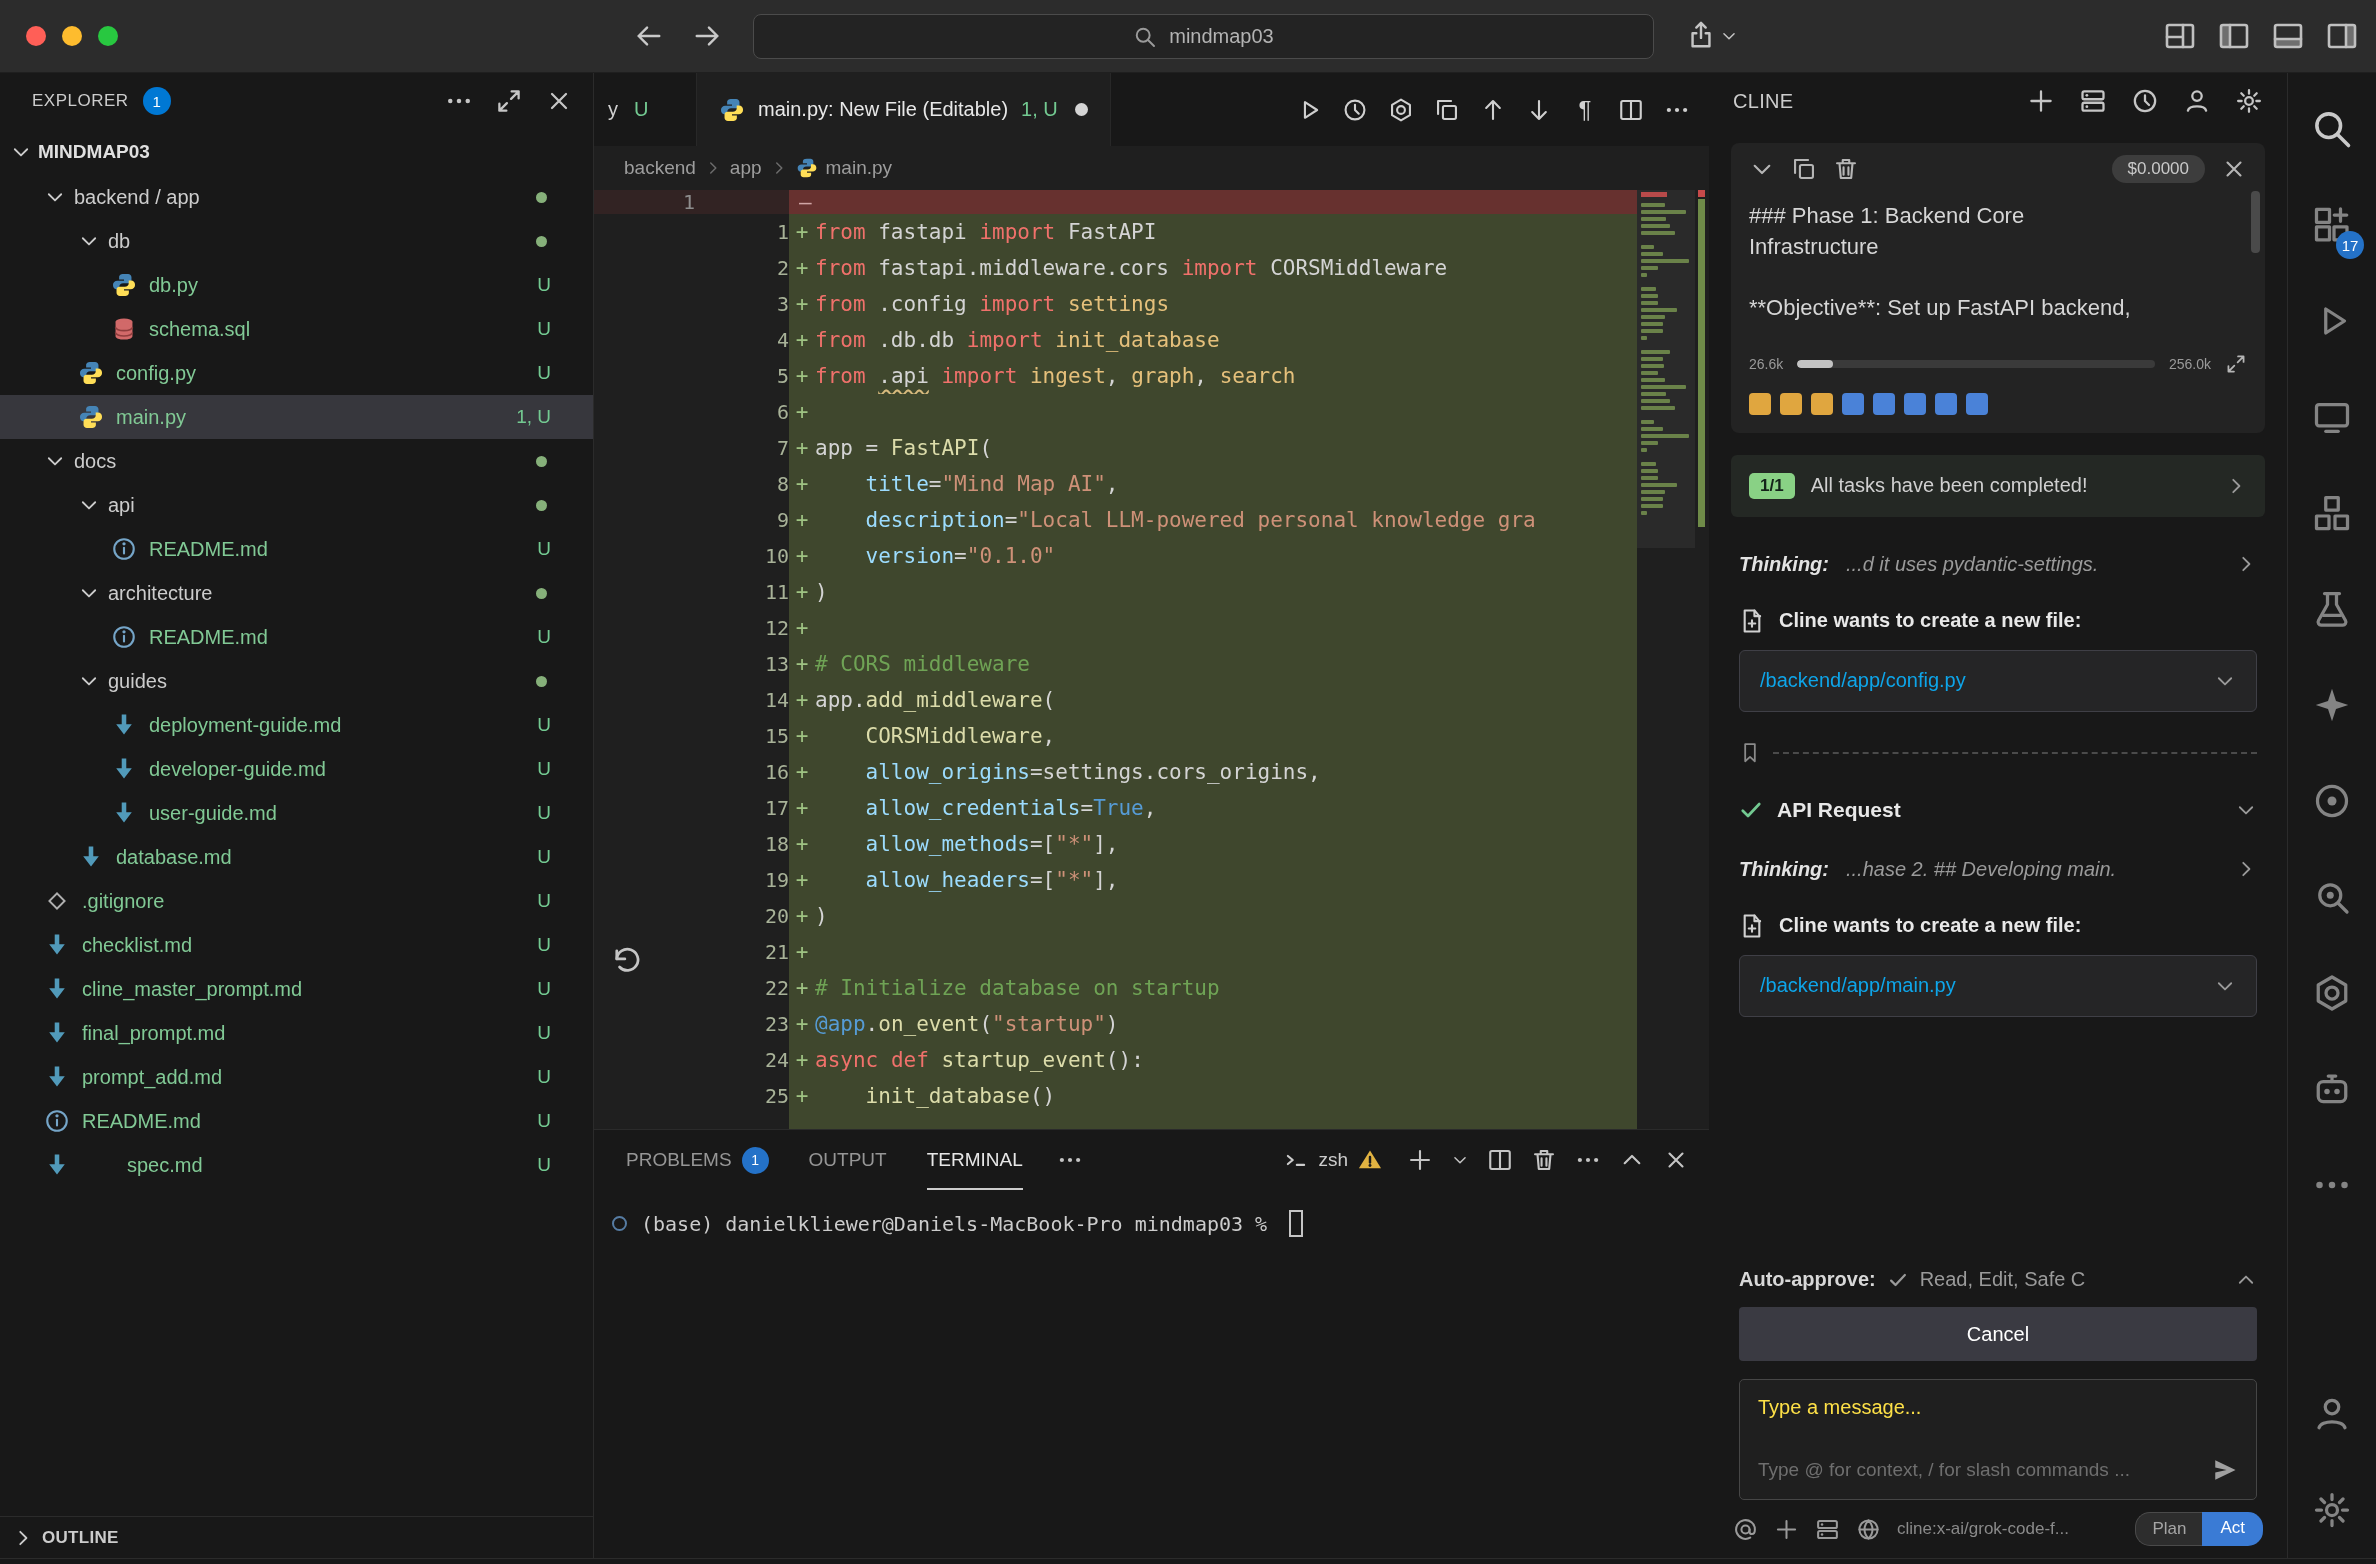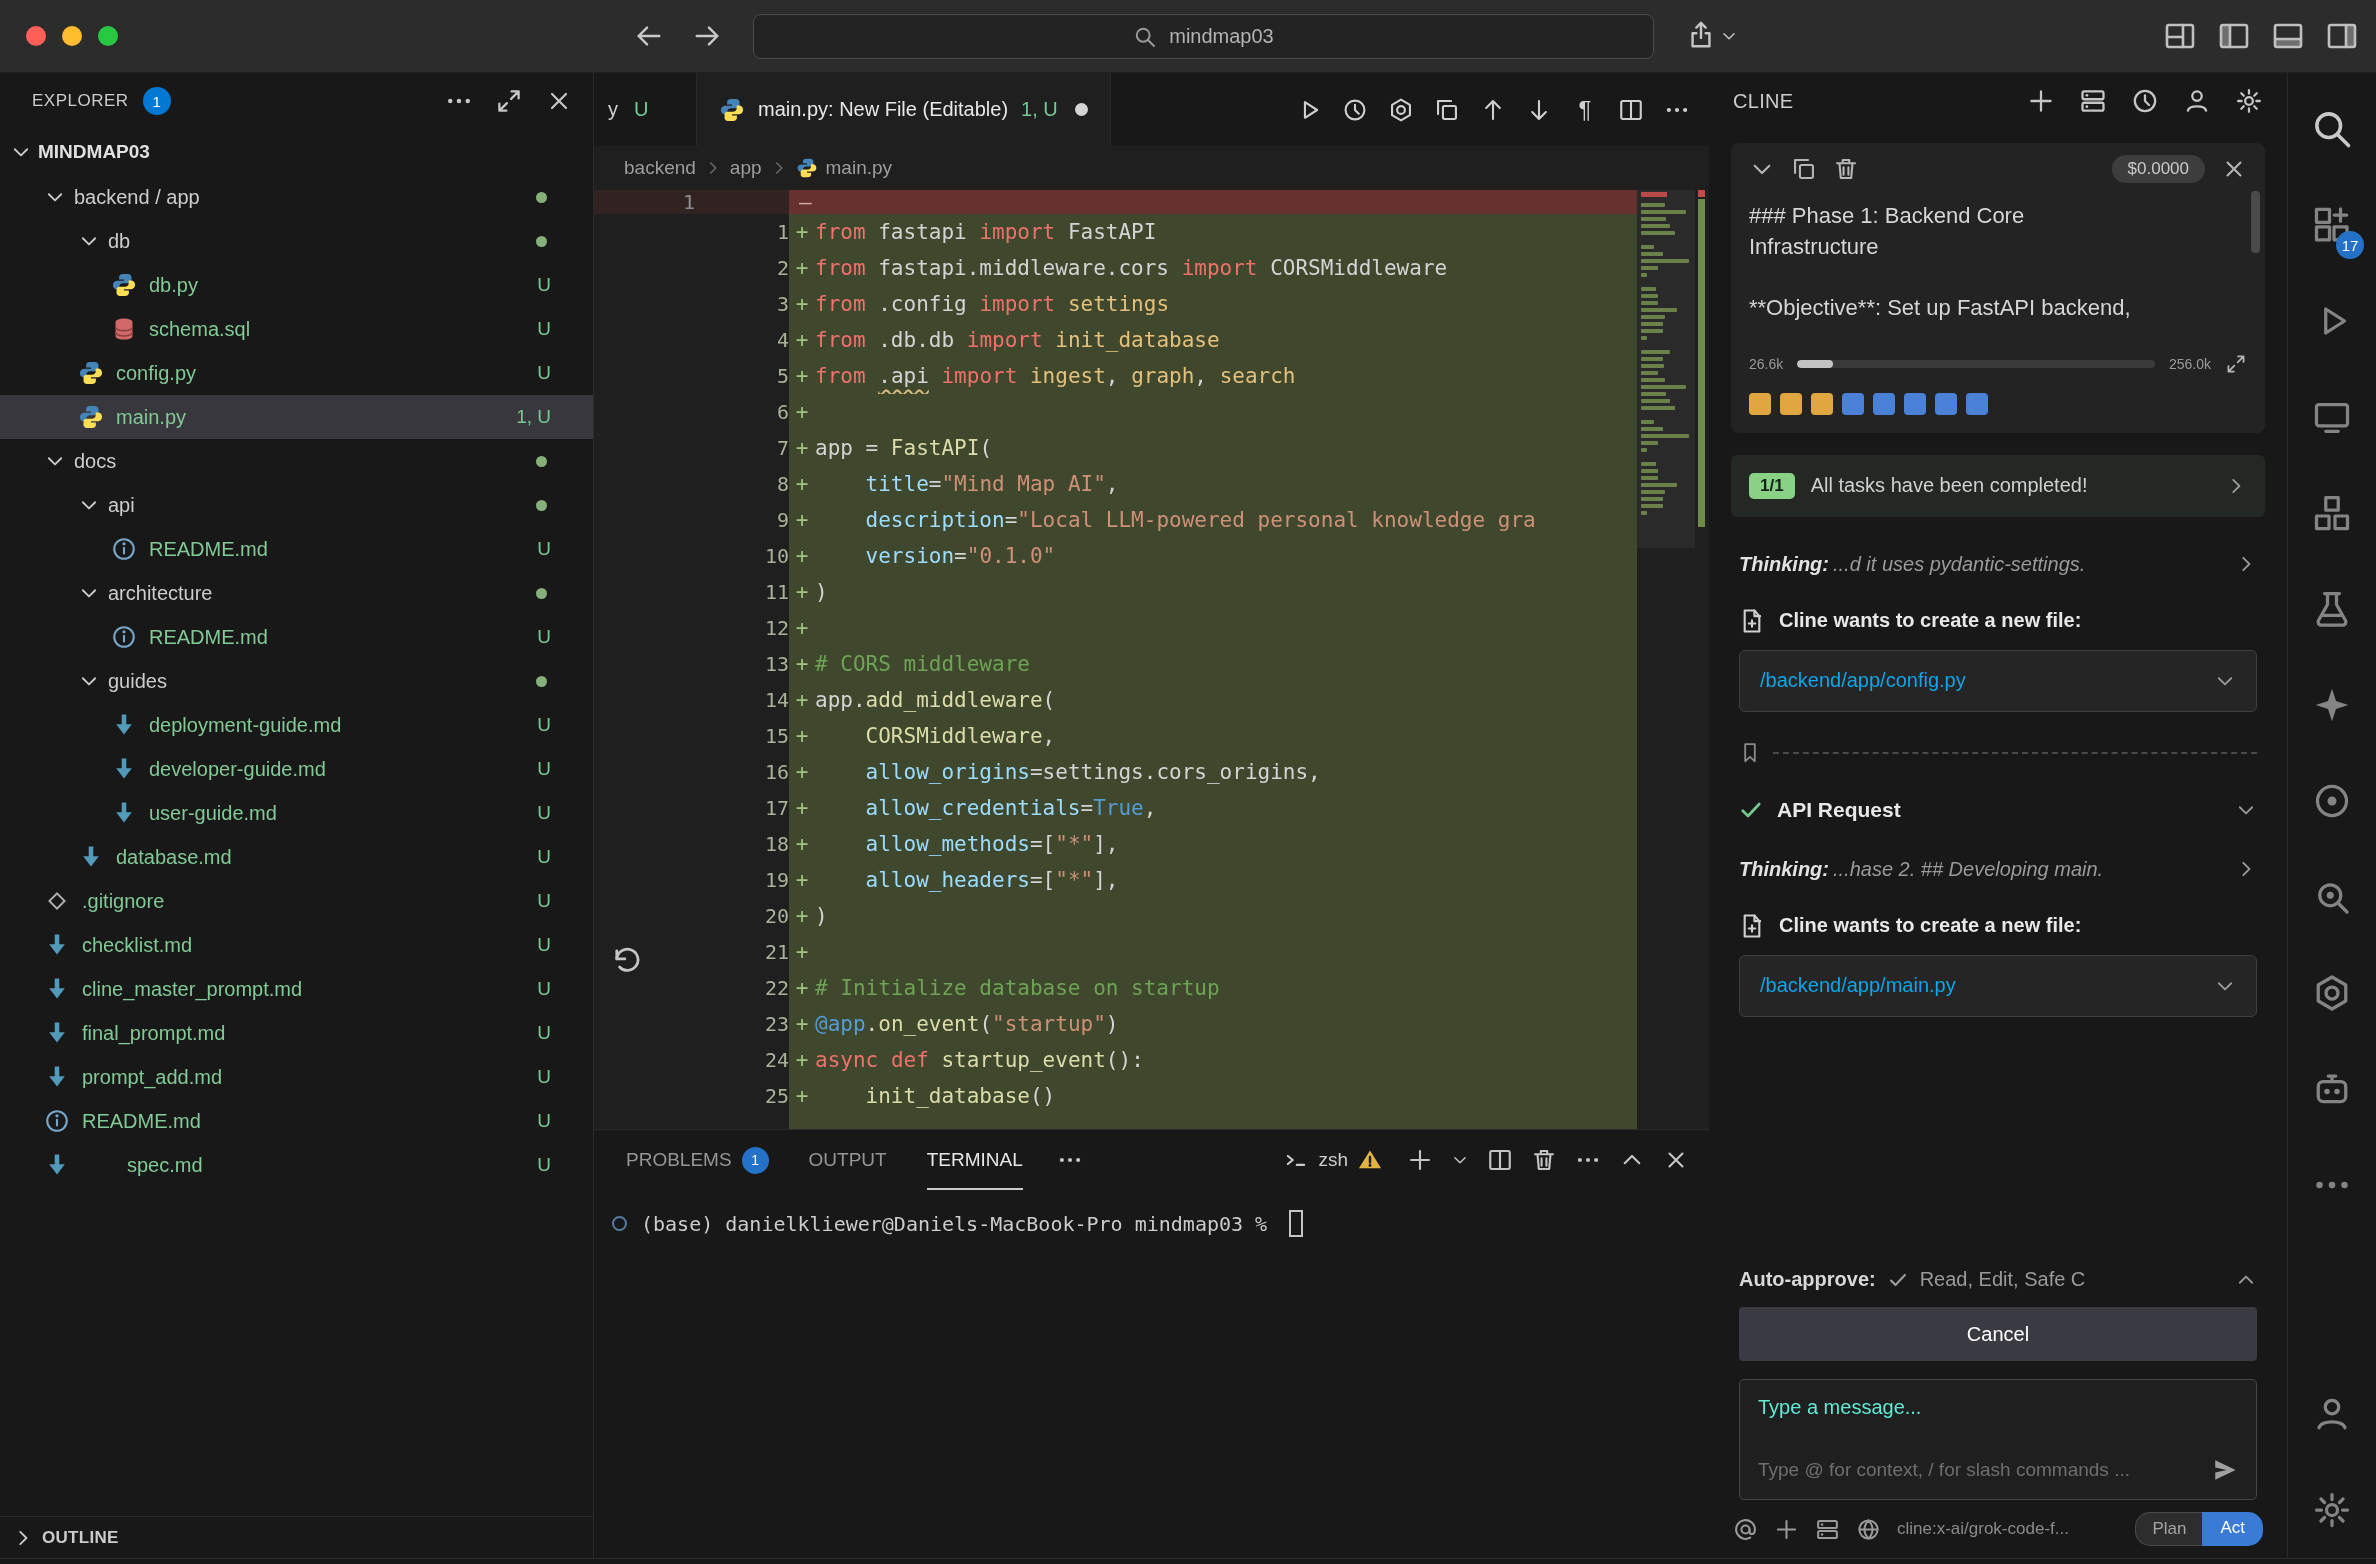--- a/index.html
+++ b/index.html
@@ -111,38 +111,38 @@
 .ctx-row{margin-top:32px;display:flex;align-items:center;gap:14px;color:#9a9a9a;font-size:14px}
 .ctx-track{flex:1;height:8px;background:#3a3a3a;border-radius:4px;overflow:hidden}
 .ctx-fill{height:100%;background:#c3c3c3;border-radius:4px}
 .ctx-ic{width:22px;height:22px;color:#b5b5b5}
 .squares{margin-top:18px;display:flex;gap:9px}
 .sq{width:22px;height:22px;border-radius:4px;cursor:pointer}
 .banner{margin:22px 22px 0;background:#242824;border-radius:6px;height:62px;display:flex;align-items:center;gap:16px;padding:0 18px;flex:none;cursor:pointer}
 .done-badge{background:#89d185;color:#14231a;font-weight:bold;font-size:17px;padding:3px 11px;border-radius:5px}
 .banner-text{color:#d0d0d0}
 .chev-r{margin-left:auto;color:#9a9a9a;width:22px;height:22px}
-.think{margin:36px 30px 0;display:flex;align-items:center;gap:4px;flex:none}
+.think{margin:36px 30px 0;display:flex;align-items:center;gap:17px;flex:none}
 .think-label{font-style:italic;font-weight:bold;color:#e3e3e3}
 .think-val{font-style:italic;color:#9a9a9a;white-space:nowrap;overflow:hidden;flex:1}
 .create{margin:32px 30px 0;display:flex;align-items:center;gap:14px;font-weight:bold;color:#e8e8e8;flex:none}
 .cf-ic{width:26px;height:26px;color:#d0d0d0}
 .filebox{margin:16px 30px 0;height:62px;border:1px solid #3f3f46;background:#252526;border-radius:6px;display:flex;align-items:center;padding:0 20px;color:#0ea5e9;flex:none;cursor:pointer}
 .sep{margin:30px 30px 0;display:flex;align-items:center;gap:12px;color:#8a8a8a;flex:none}
 .sep-ic{width:22px;height:22px}
 .sep-line{flex:1;border-top:2px dashed #4a4a4a}
 .api{margin:34px 30px 0;display:flex;align-items:center;gap:14px;font-weight:bold;color:#e8e8e8;font-size:21px;flex:none}
 .check-ic{width:24px;height:24px;color:#73c991}
 .spacer{flex:1}
 .auto{margin:0 30px;display:flex;align-items:center;gap:12px;color:#9a9a9a;flex:none}
 .auto-label{font-weight:bold;color:#d8d8d8}
 .auto-check{width:20px;height:20px;color:#9a9a9a}
 .cancel{margin:16px 30px 0;height:54px;background:#3a3a42;border-radius:4px;display:flex;align-items:center;justify-content:center;color:#fff;flex:none;cursor:pointer}
 .msgbox{margin:18px 30px 0;border:1px solid #464646;background:#1f1f1f;border-radius:5px;height:121px;padding:16px 18px;display:flex;flex-direction:column;flex:none}
-.msg-ph{color:#5eead4}
+.msg-ph{color:#fde047}
 .msg-hint{margin-top:auto;display:flex;align-items:center;color:#6e6e6e;font-size:19px}
 .send{margin-left:auto;color:#a0a0a0;width:26px;height:26px}
 .cl-bottom{height:58px;display:flex;align-items:center;gap:16px;padding:0 24px;color:#9a9a9a;flex:none}
 .cl-bottom .bic{width:25px;height:25px}
 .model{font-size:17px;color:#8a8a8a;white-space:nowrap;overflow:hidden;max-width:214px}
 .toggle{margin-left:auto;display:flex;font-size:17px}
 .tg-plan{padding:6px 16px;background:#2d2d2d;color:#a5a5a5;border:1px solid #4a4a4a;border-right:none;border-radius:15px 0 0 15px;cursor:pointer}
 .tg-act{padding:6px 18px;background:#3a7bd5;color:#fff;border-radius:0 15px 15px 0;cursor:pointer}
 
 .activity{width:88px;background:#181818;display:flex;flex-direction:column;align-items:center;padding-top:8px;flex:none}

